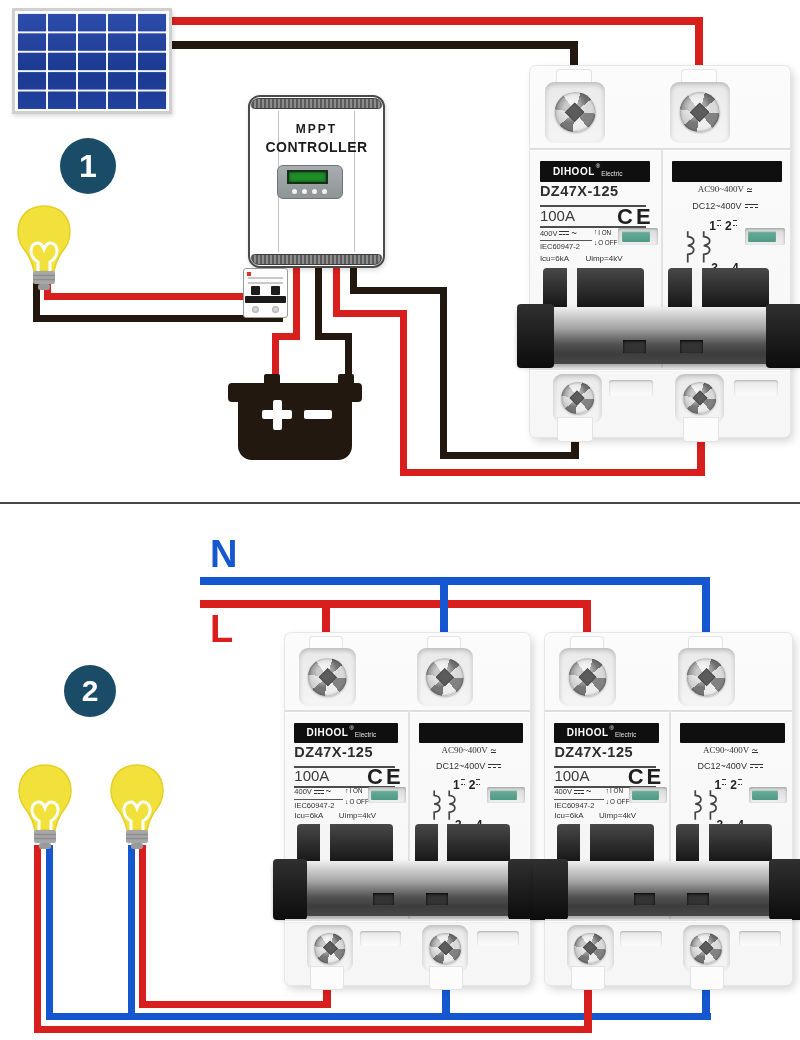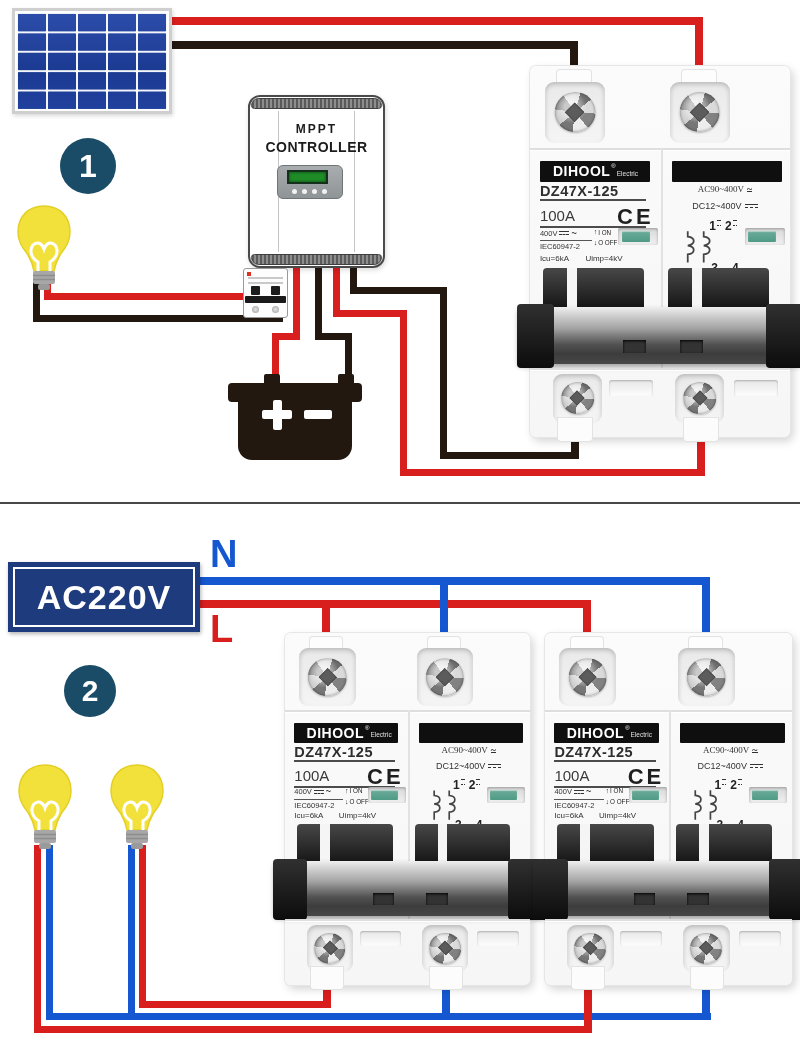--- a/index.html
+++ b/index.html
@@ -108,27 +108,27 @@
       conic-gradient(from 15deg,#6f6f6f 0 10%,#dadada 10% 22%,#828282 22% 35%,#ededed 35% 48%,#767676 48% 60%,#d2d2d2 60% 73%,#8a8a8a 73% 86%,#e4e4e4 86% 100%);
     box-shadow:inset 0 0 3px rgba(0,0,0,.5), 0 1px 2px rgba(0,0,0,.25);}
   .bk-screw::after{content:"";position:absolute;left:50%;top:50%;width:34%;height:34%;
     transform:translate(-50%,-50%) rotate(45deg);background:#5c5c5c;box-shadow:inset 0 0 2px #2e2e2e;}
   .bk-groove{position:absolute;left:0;width:100%;height:2px;background:#dedede;box-shadow:0 1px 0 #fff;}
   .bk-groove.g1{top:22%;} .bk-groove.g2{top:81.3%;}
   .bk-vdiv{position:absolute;left:50.4%;top:22%;width:2px;height:59.3%;background:#e2e2e2;}
 
   .bk-logo{position:absolute;left:3.8%;top:25.6%;width:42.5%;height:5.6%;background:#0f0f0f;border-radius:1px;
     display:flex;align-items:center;padding-left:5%;color:#fff;}
-  .bk-brand{font-weight:bold;font-size:14px;letter-spacing:.5px;}
+  .bk-brand{font-weight:bold;font-size:10px;letter-spacing:.5px;}
   .bk-reg{font-size:6px;align-self:flex-start;margin:2px 1px 0 1px;}
   .bk-electric{font-size:6.5px;color:#e0e0e0;margin-top:4px;}
   .bk-bar{position:absolute;left:54.6%;top:25.6%;width:42.5%;height:5.6%;background:#0f0f0f;border-radius:1px;}
 
   .bk-model{position:absolute;left:3.8%;top:31.6%;width:41%;font-size:14.5px;font-weight:bold;letter-spacing:.5px;
-    color:#2e2e2e;border-bottom:2px solid #4c4c4c;padding-bottom:0;}
+    color:#2e2e2e;border-bottom:2px solid #4c4c4c;padding-bottom:6px;}
   .bk-rating{position:absolute;left:3.8%;top:38%;width:41%;font-size:15px;color:#3a3a3a;
     border-bottom:2px solid #4c4c4c;padding-bottom:2px;}
   .bk-ce{position:absolute;left:33.5%;top:37.2%;font-size:22px;font-weight:600;color:#1f1f1f;letter-spacing:3px;}
 
   .bk-specs{position:absolute;left:3.8%;top:43.6%;width:20%;font-size:7.5px;color:#333;line-height:1.3;}
   .spec-row{display:flex;align-items:center;gap:2px;}
   .spec-row.u{border-bottom:1px solid #555;padding-bottom:1px;margin-bottom:1px;}
   .sym-dc{display:inline-block;width:10px;height:5px;border-top:1.5px solid #333;position:relative;}
   .sym-dc::after{content:"";position:absolute;top:2px;left:0;width:100%;border-top:1.5px dashed #333;}
   .sym-ac{font-size:9px;font-weight:bold;}
@@ -356,25 +356,20 @@
   <div class="w wb" style="left:46px;top:1013px;width:665px;height:7px"></div>
   <div class="w wb" style="left:442px;top:966px;width:8px;height:54px"></div>
   <div class="w wb" style="left:702px;top:966px;width:8px;height:54px"></div>
   <div class="w wr" style="left:139px;top:845px;width:7px;height:163px"></div>
   <div class="w wr" style="left:139px;top:1001px;width:192px;height:7px"></div>
   <div class="w wr" style="left:323px;top:966px;width:8px;height:42px"></div>
   <div class="w wr" style="left:34px;top:845px;width:7px;height:188px"></div>
   <div class="w wr" style="left:34px;top:1026px;width:558px;height:7px"></div>
   <div class="w wr" style="left:584px;top:966px;width:8px;height:67px"></div>
 
-  <div class="acbox">
-    <div class="acbox-inner">
-      <span class="acbox-label">AC220V</span>
-    </div>
-  </div>
   <div class="nl" id="lblN">N</div>
   <div class="nl" id="lblL">L</div>
 
   <div class="badge" id="badge2">2</div>
 
   <div class="bulb" style="left:15px;top:762px">
     <svg viewBox="0 0 60 92">
       <path d="M30 3 C14 3 4 14 4 29 C4 40 10 46 14 52 C17 57 19 62 20 68 L40 68 C41 62 43 57 46 52 C50 46 56 40 56 29 C56 14 46 3 30 3 Z" fill="#f3e13b" stroke="#e3cf25" stroke-width="1.5"></path>
       <path d="M24 68 L24 59 C17 55 15 47 19 42 C23 38 28 40 30 46 C32 40 37 38 41 42 C45 47 43 55 36 59 L36 68" fill="none" stroke="#fff" stroke-width="3" stroke-linecap="round"></path>
       <rect x="19" y="68" width="22" height="13" rx="2" fill="#a7a7a7"></rect>

